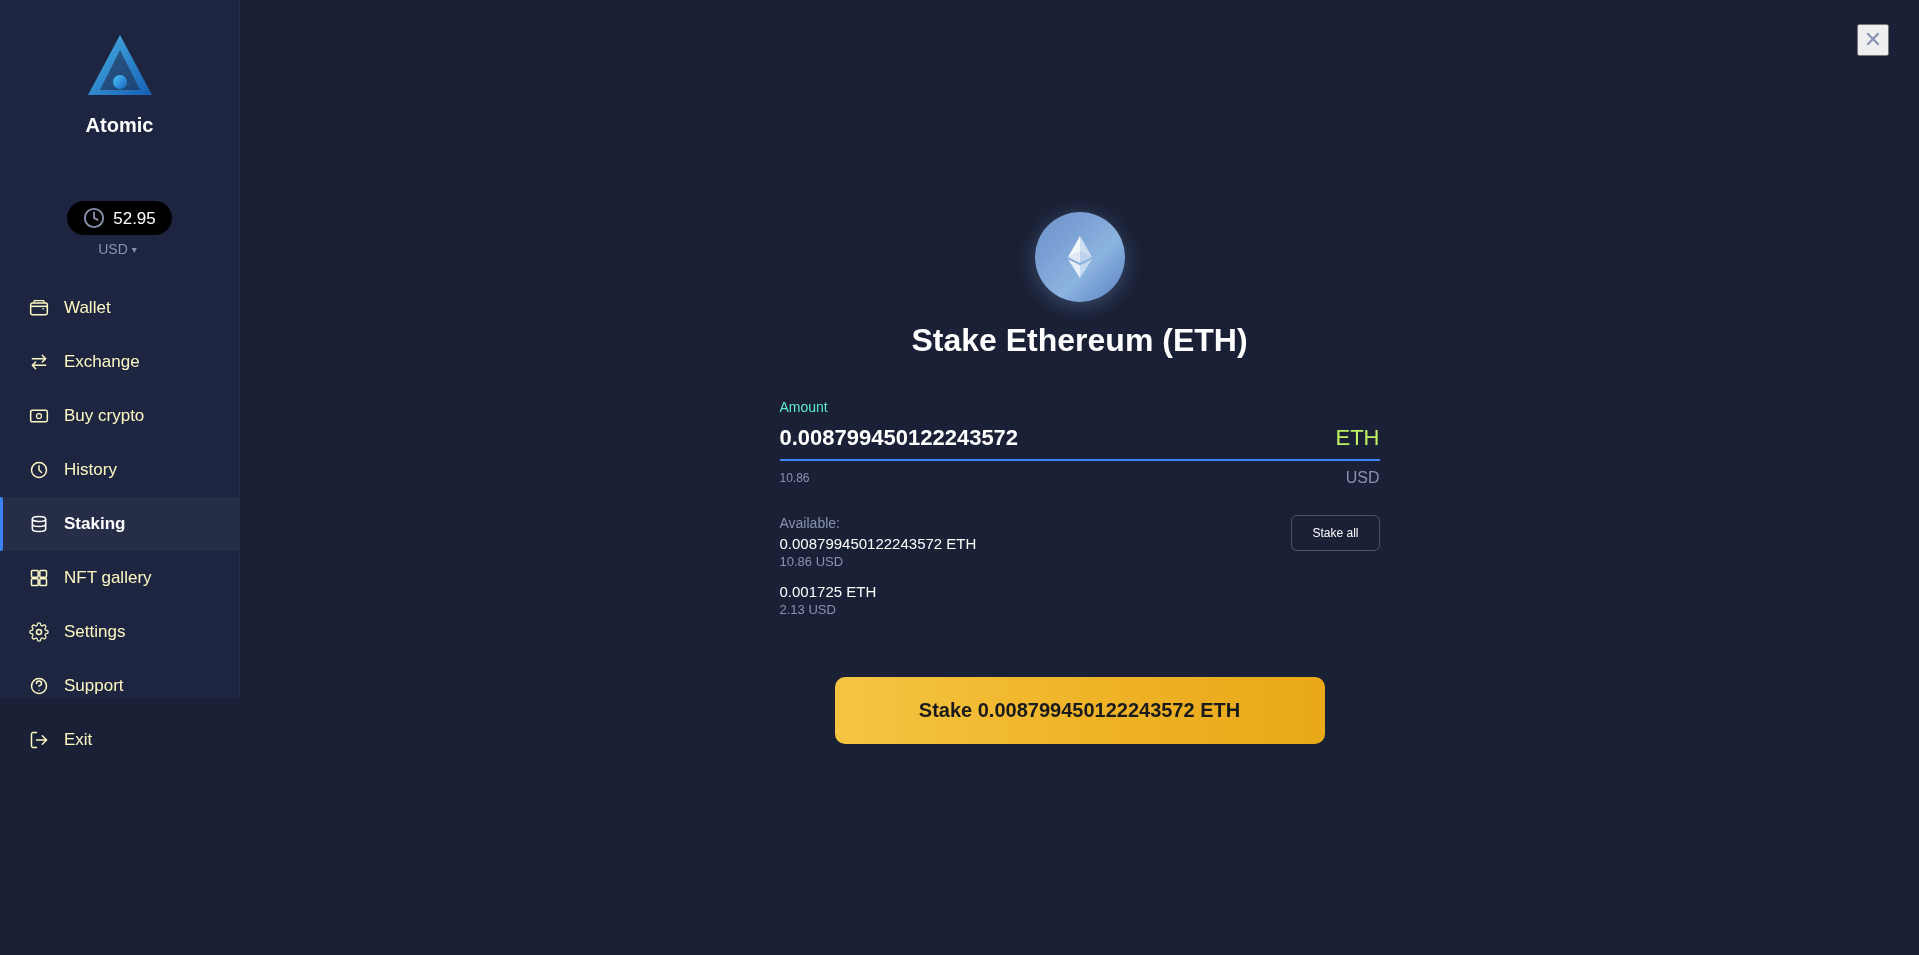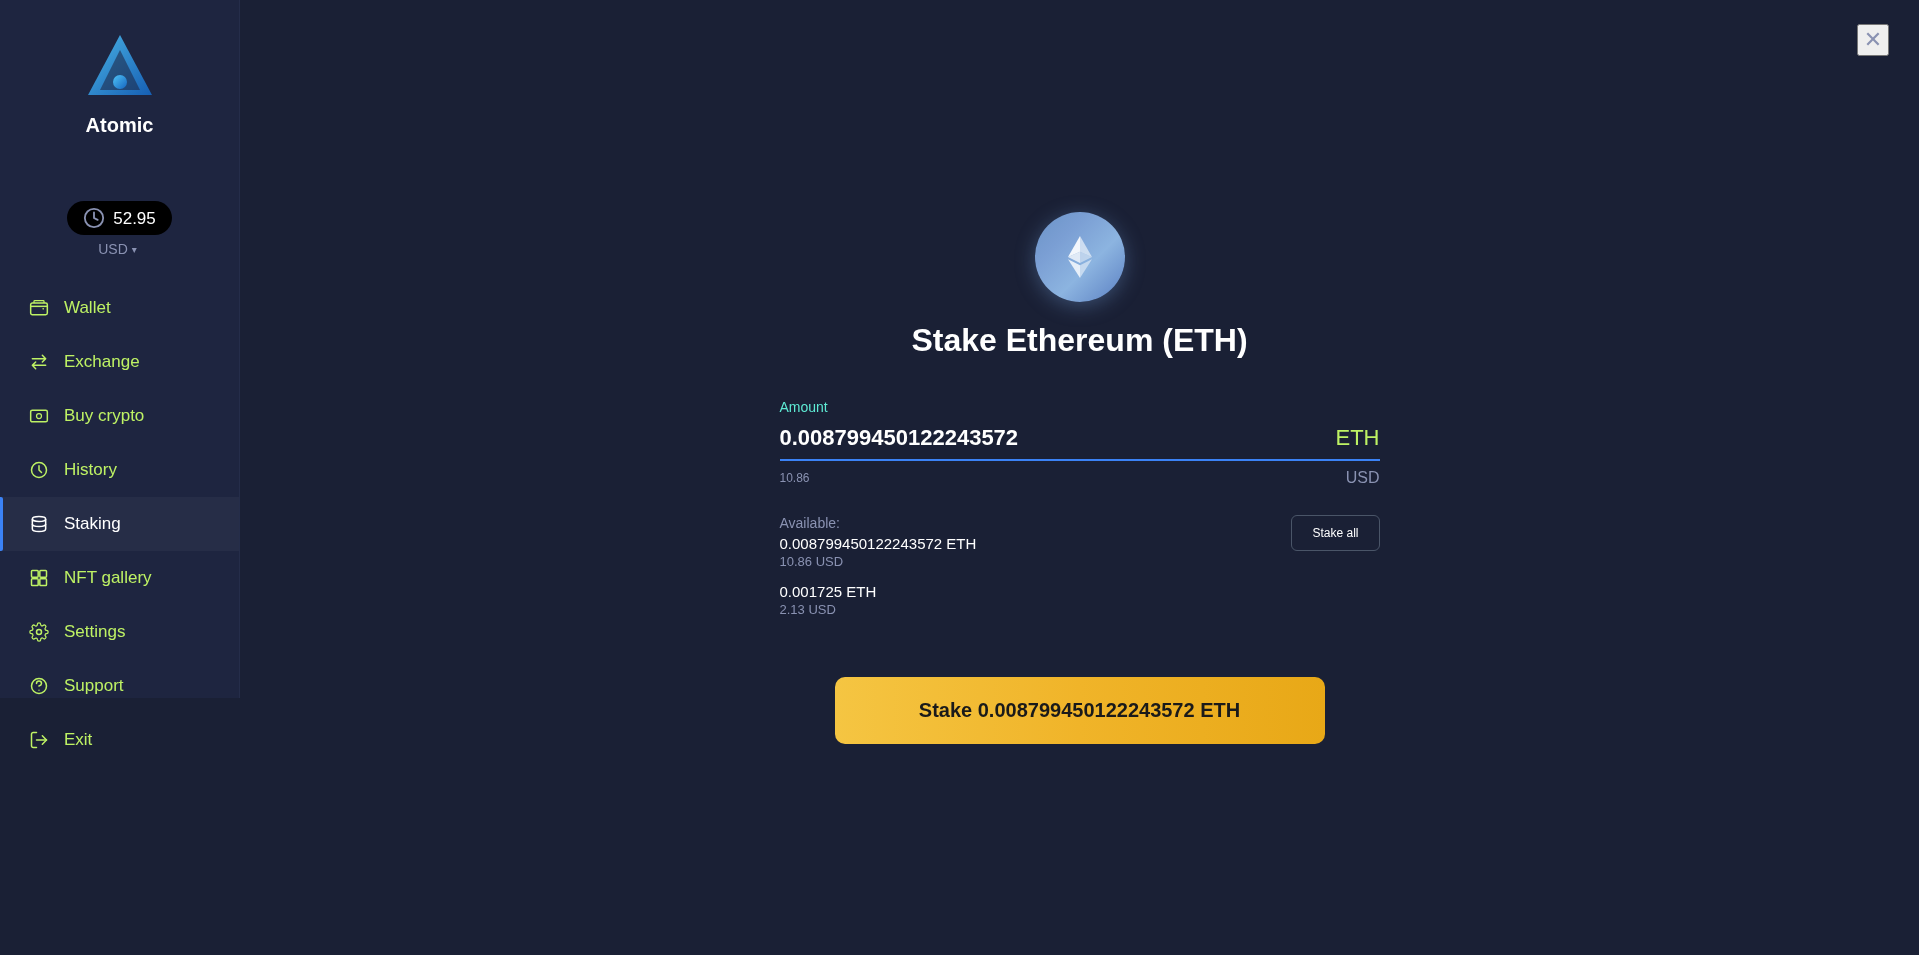--- a/index.html
+++ b/index.html
@@ -89,30 +89,31 @@
       width: 100%;
       list-style: none;
     }
 
     .nav-item {
       width: 100%;
       padding: 16px 28px;
       display: flex;
       align-items: center;
       cursor: pointer;
-      color: #bef264;
+      color: #fef9c3;
       font-size: 17px;
       font-weight: 400;
       position: relative;
       transition: color 0.2s;
     }
 
     .nav-item.active {
       color: #ffffff;
       background: rgba(255,255,255,0.04);
+      font-weight: bold;
     }
 
     .nav-item.active::before {
       content: '';
       position: absolute;
       left: 0;
       top: 0;
       bottom: 0;
       width: 3px;
       background: #3b82f6;

